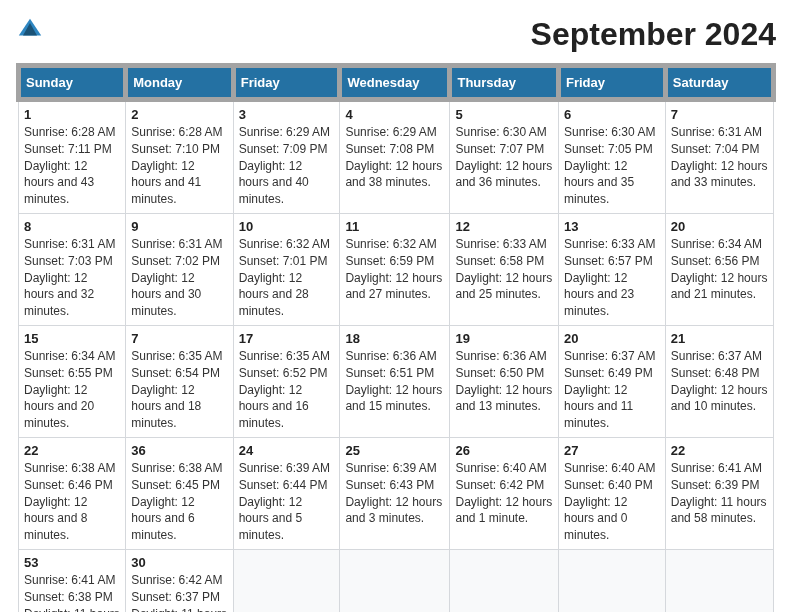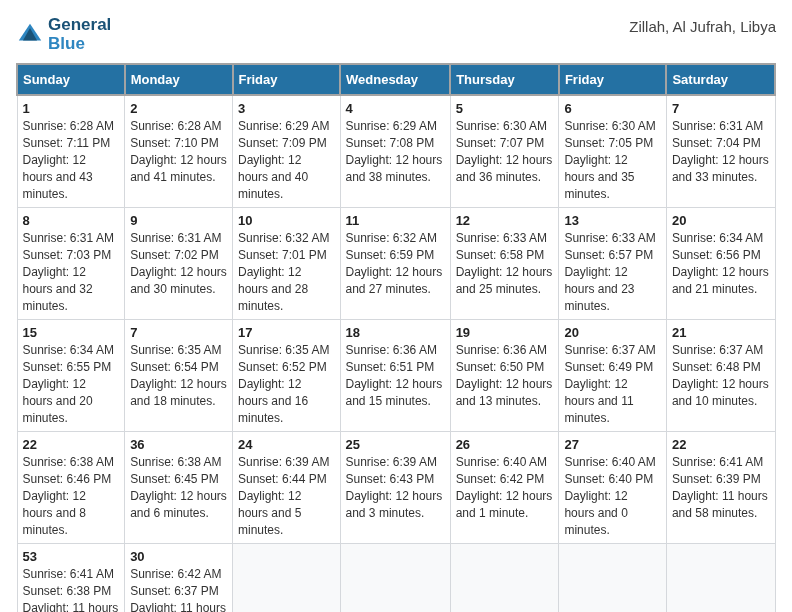--- a/index.html
+++ b/index.html
@@ -41,21 +41,21 @@
       border-collapse: collapse;
       font-size: 11px;
     }
     thead tr th {
       background: #2471a3;
       color: #fff;
       padding: 7px 5px;
       font-size: 13px;
       font-weight: bold;
       text-align: left;
-      border: 2px solid #a3a3a3;
+      border: 5px solid #a3a3a3;
     }
     tbody tr td {
       border: 1px solid #d5d8dc;
       vertical-align: top;
       padding: 5px 5px;
       width: 113px;
       min-height: 80px;
       background: #fff;
     }
     tbody tr:nth-child(odd) td {
@@ -79,27 +79,23 @@
   </style>
 </head>
 <body>
 
 <div class="header">
   <div class="logo">
     <svg class="logo-icon" viewBox="0 0 40 40">
       <polygon points="20,4 36,28 4,28" fill="#2e86c1"></polygon>
       <polygon points="20,10 30,28 10,28" fill="#1a5276"></polygon>
     </svg>
-    <div>
-      <div style="font-size:17px;font-weight:bold;color:#1a5276;line-height:1.1">General</div>
-      <div style="font-size:17px;font-weight:bold;color:#2e86c1;line-height:1.1">Blue</div>
-    </div>
   </div>
   <div class="title-section">
-    <div class="location">Zillah, Al Jufrah, Libya</div>
+    <div class="month-title">September 2024</div>
   </div>
 </div>
 
 <table>
   <thead>
     <tr id="header-row">
         <th>Sunday</th>
         <th>Monday</th>
         <th>Friday</th>
         <th>Wednesday</th>

